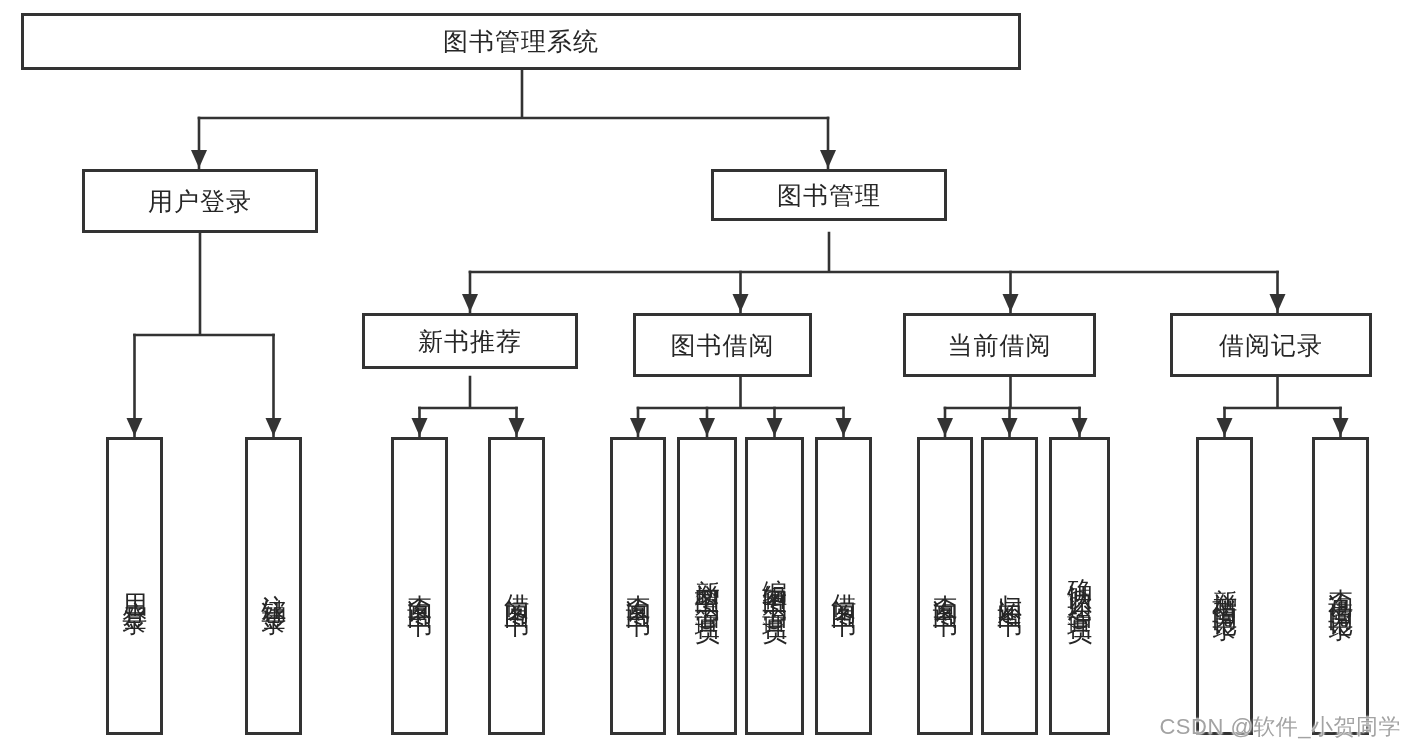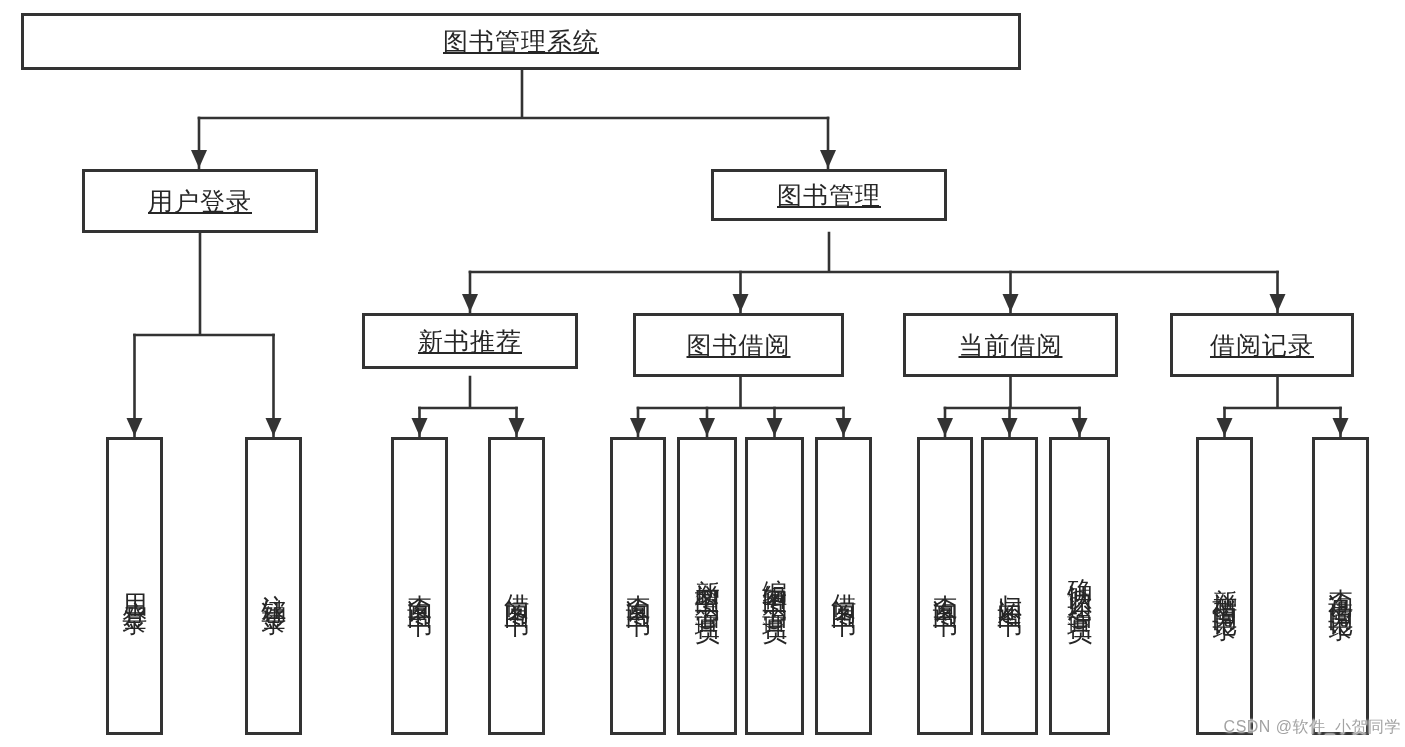--- a/index.html
+++ b/index.html
@@ -7,29 +7,29 @@
     position:relative;width:1405px;height:747px;background:#ffffff;
     font-family:"Liberation Sans","DejaVu Sans",sans-serif;overflow:hidden;
   }
   .svg-layer{position:absolute;left:0;top:0;z-index:1;}
   .node{
     position:absolute;box-sizing:border-box;background:#ffffff;
     border:3px solid #333333;display:flex;align-items:center;justify-content:center;
     z-index:2;
   }
   .hlabel{
-    font-size:25px;color:#262626;letter-spacing:1px;white-space:nowrap;text-decoration:underline;
+    font-size:25px;color:#262626;letter-spacing:1px;white-space:nowrap;
   }
   .vtext{
     writing-mode:vertical-rl;text-orientation:upright;
     font-size:25px;letter-spacing:6px;line-height:1.1;color:#262626;
   }
   .watermark{
     position:absolute;top:713px;right:4px;z-index:5;
-    font-size:16px;line-height:28px;color:#a3a3a3;letter-spacing:0.5px;
+    font-size:22px;line-height:28px;color:#a3a3a3;letter-spacing:0.5px;
     text-shadow:0 0 2px #ffffff,0 0 2px #ffffff,0 0 3px #ffffff;
     white-space:nowrap;
   }
 </style>
 </head>
 <body>
 
 <div class="canvas">
 
   <svg class="svg-layer" width="1405" height="747" viewBox="0 0 1405 747">
@@ -82,27 +82,27 @@
   <div class="node" style="left:82px;top:169px;width:236px;height:64px">
     <span class="hlabel">用户登录</span>
   </div>
   <div class="node" style="left:711px;top:169px;width:236px;height:52px">
     <span class="hlabel">图书管理</span>
   </div>
 
   <div class="node" style="left:362px;top:313px;width:216px;height:56px">
     <span class="hlabel">新书推荐</span>
   </div>
-  <div class="node" style="left:633px;top:313px;width:211px;height:64px">
+  <div class="node" style="left:633px;top:313px;width:179px;height:64px">
     <span class="hlabel">图书借阅</span>
   </div>
-  <div class="node" style="left:903px;top:313px;width:215px;height:64px">
+  <div class="node" style="left:903px;top:313px;width:193px;height:64px">
     <span class="hlabel">当前借阅</span>
   </div>
-  <div class="node" style="left:1170px;top:313px;width:184px;height:64px">
+  <div class="node" style="left:1170px;top:313px;width:202px;height:64px">
     <span class="hlabel">借阅记录</span>
   </div>
 
   <div class="node" style="left:106px;top:437px;width:57px;height:298px">
     <span class="vtext">用户登录</span>
   </div>
   <div class="node" style="left:245px;top:437px;width:57px;height:298px">
     <span class="vtext">注销登录</span>
   </div>
 

